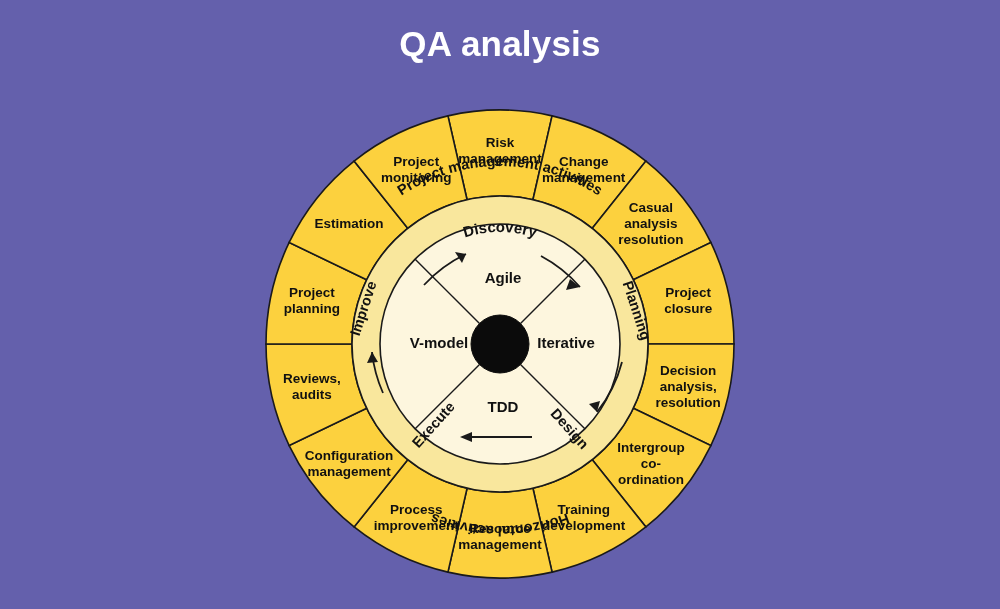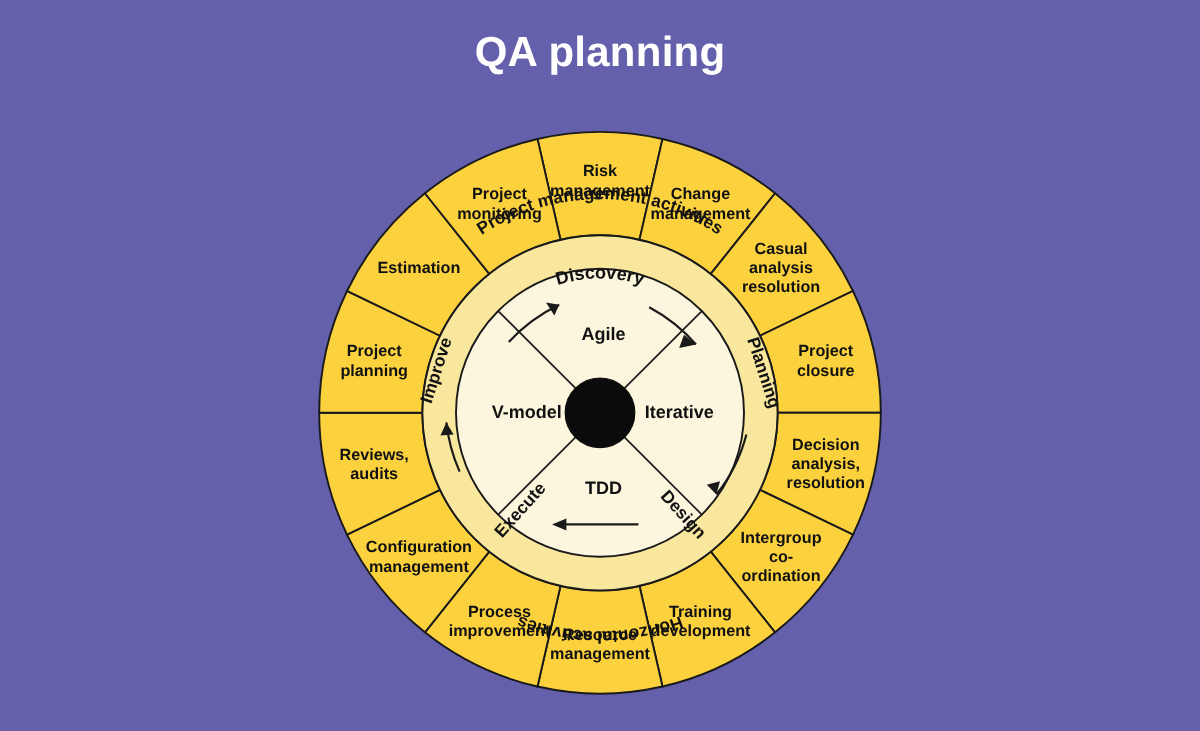--- a/index.html
+++ b/index.html
@@ -46,21 +46,21 @@
     font-size:15px; font-weight:bold; fill:#111111;
   }
   .lbl-curve-mid {
     font-family:"Liberation Sans", sans-serif;
     font-size:14.5px; font-weight:bold; fill:#111111;
   }
 </style>
 </head>
 <body style="background: rgb(100, 96, 172);">
 
-<div id="page-title" style="color: rgb(255, 255, 255);">QA planning</div>
+<div id="page-title" style="color: rgb(255, 255, 255);">QA analysis</div>
 
 <div id="wheel-wrap">
   <svg width="1000" height="609" viewBox="0 0 1000 609">
     <defs>
 
       <path id="arcTop" d="M 500 344 m -178 0 a 178 178 0 0 1 356 0" fill="none"></path>
       <path id="arcBottom" d="M 500 344 m 182 0 a 182 182 0 0 1 -364 0" fill="none"></path>
       <path id="arcDisc" d="M 500 344 m -112 0 a 112 112 0 0 1 224 0" fill="none"></path>
     </defs>
 

